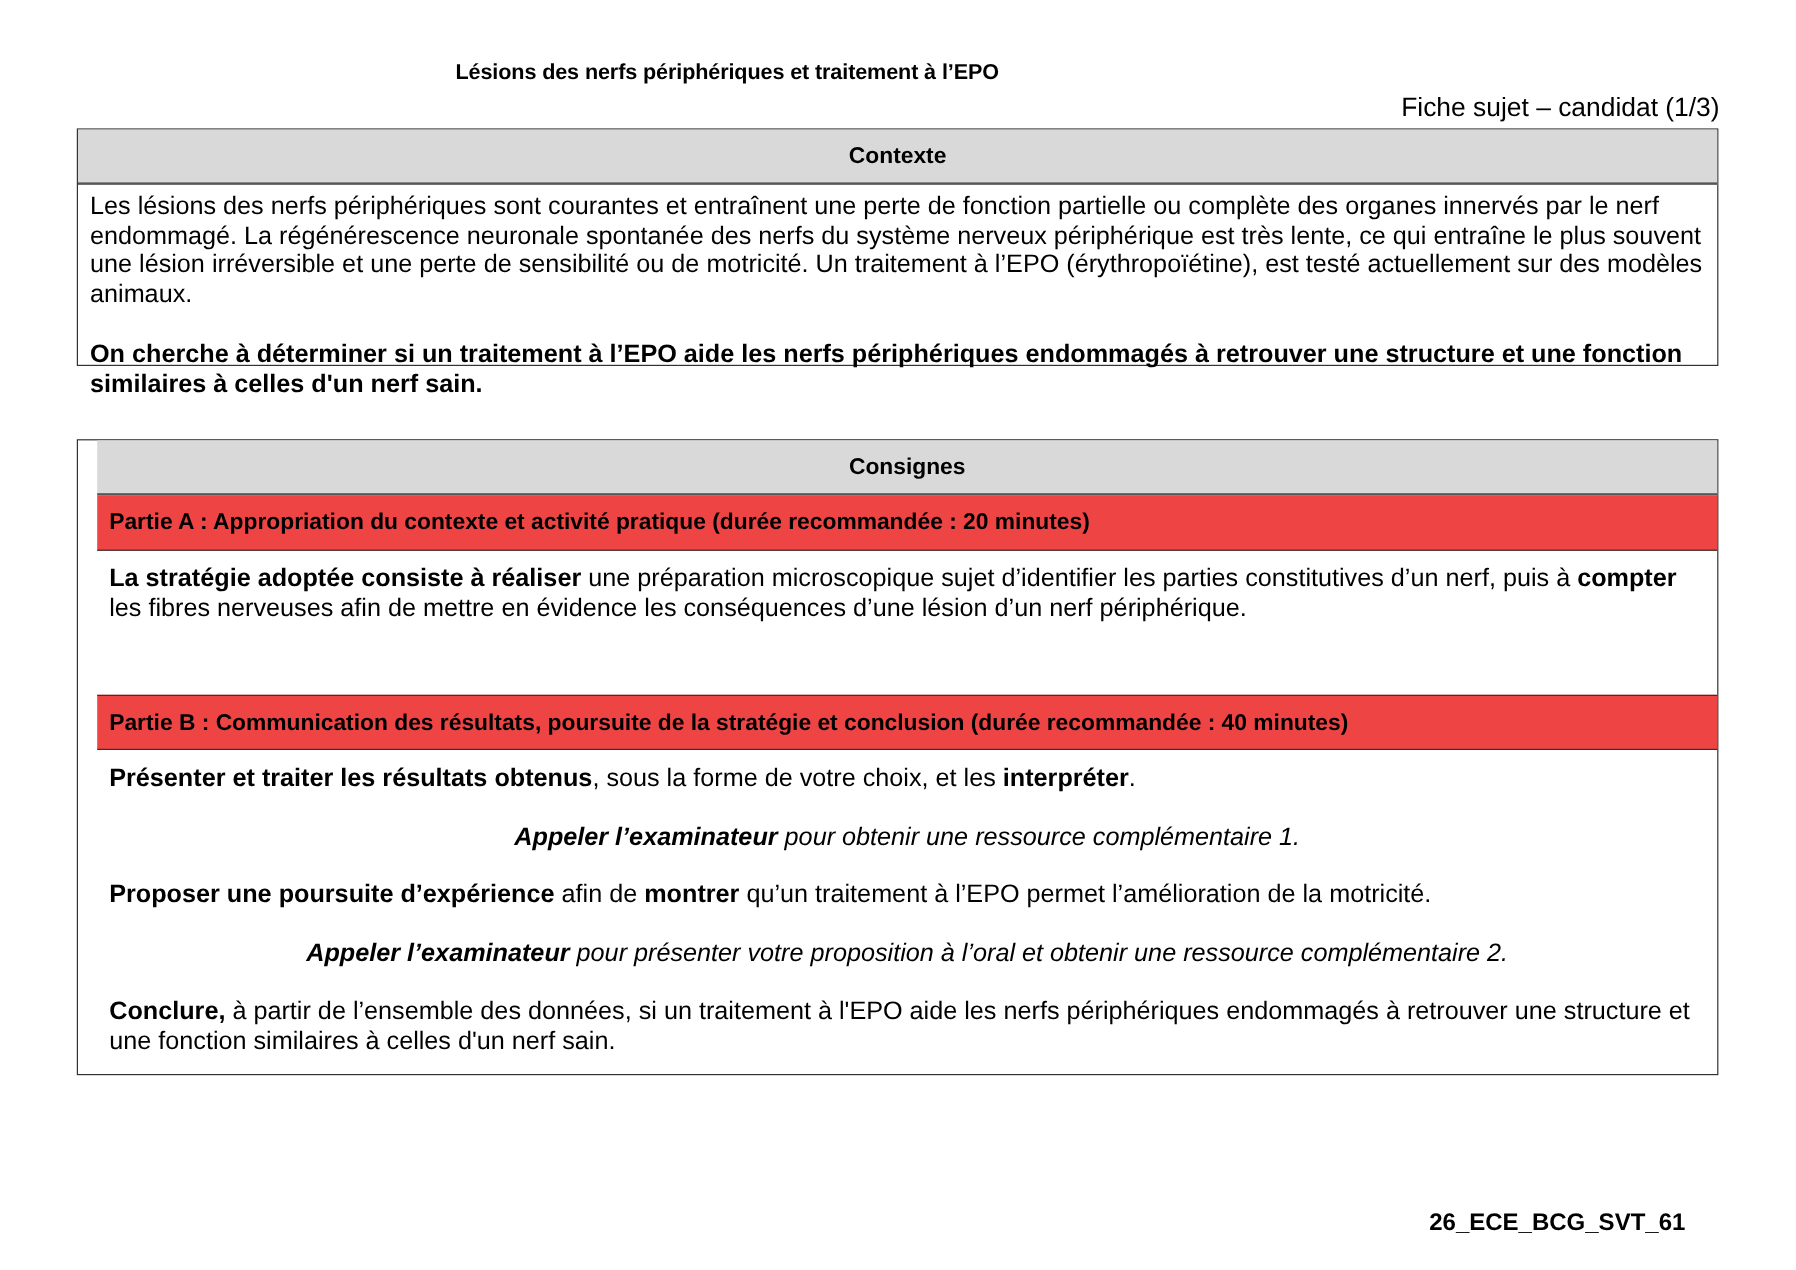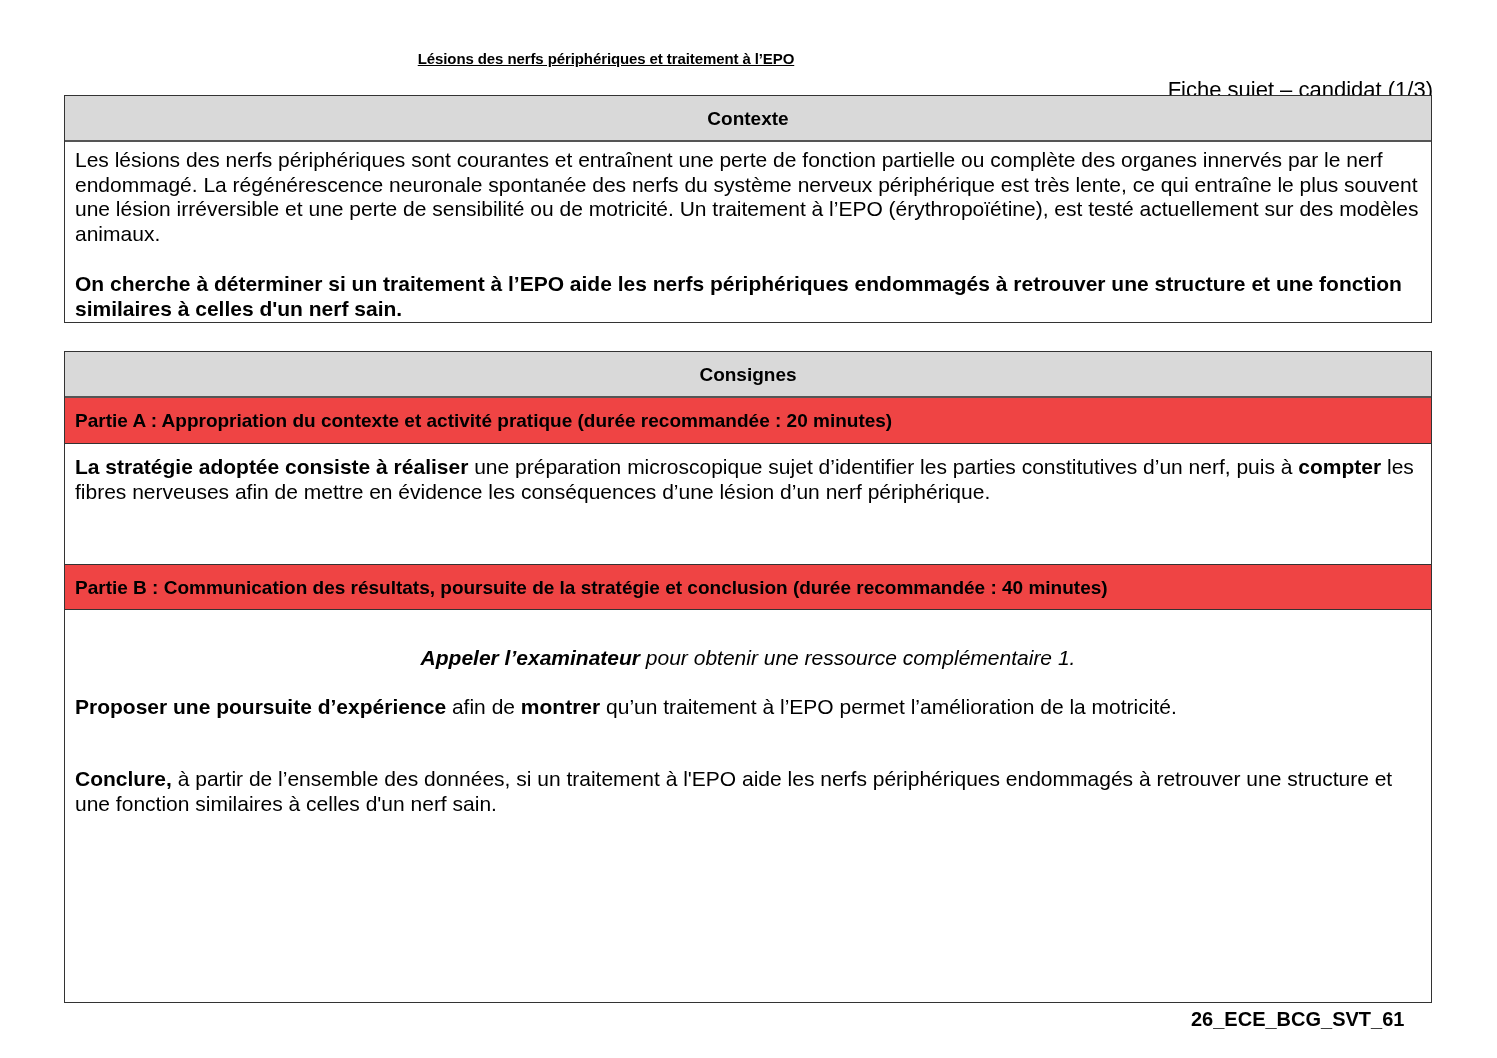--- a/index.html
+++ b/index.html
@@ -14,40 +14,39 @@
       font-family: "Liberation Sans", sans-serif;
       color: #000;
       overflow: hidden;
     }
     .doc-title {
       position: absolute;
       left: 0;
       top: 50px;
       width: 1212px;
       text-align: center;
-      font-size: 15px;
+      font-size: 18px;
       font-weight: bold;
       letter-spacing: -0.1px;
-      text-decoration: underline;
     }
     .doc-subtitle {
       position: absolute;
       right: 64px;
       top: 77px;
       font-size: 22px;
     }
     .box {
       position: absolute;
       left: 64px;
       width: 1368px;
       border: 1px solid #333;
       box-sizing: border-box;
     }
-    .box-context { top: 95px; height: 228px; }
-    .box-consignes { top: 351px; height: 652px; }
+    .box-context { top: 107px; height: 198px; }
+    .box-consignes { top: 366px; height: 530px; padding-left: 16px; }
 
     .hdr {
       background: #d9d9d9;
       text-align: center;
       font-weight: bold;
       font-size: 19px;
       height: 46px;
       line-height: 46px;
       border-bottom: 2px solid #555;
       box-sizing: border-box;
@@ -100,23 +99,25 @@
   <div class="hdr">Consignes</div>
 
   <div class="sub-hdr">Partie A : Appropriation du contexte et activité pratique (durée recommandée : 20 minutes)</div>
   <div class="cell" style="height:120px; padding-top:11px; box-sizing:border-box;">
     <p class="para"><b>La stratégie adoptée consiste à réaliser</b><span> une préparation microscopique sujet d’identifier les parties constitutives d’un nerf, puis à </span><b>compter</b><span> les fibres nerveuses afin de mettre en évidence les conséquences d’une lésion d’un nerf périphérique.</span></p>
     <div class="gap"></div>
   </div>
 
   <div class="sub-hdr top-border">Partie B : Communication des résultats, poursuite de la stratégie et conclusion (durée recommandée : 40 minutes)</div>
   <div class="cell" style="padding-top:12px;">
+    <p class="para"><b>Présenter et traiter les résultats obtenus</b><span>, sous la forme de votre choix, et les </span><b>interpréter</b><span>.</span></p>
     <div class="gap"></div>
     <p class="para center" style="margin-top:0;"><i><b>Appeler l’examinateur</b><span> pour obtenir une ressource complémentaire 1.</span></i></p>
     <div class="gap"></div>
     <p class="para" style="margin-top:0;"><b>Proposer une poursuite d’expérience</b><span> afin de </span><b>montrer</b><span> qu’un traitement à l’EPO permet l’amélioration de la motricité.</span></p>
     <div class="gap"></div>
+    <p class="para center" style="margin-top:0;"><i><b>Appeler l’examinateur</b><span> pour présenter votre proposition à l’oral et obtenir une ressource complémentaire 2.</span></i></p>
     <div class="gap"></div>
     <p class="para" style="margin-top:0;"><b>Conclure,</b><span> à partir de l’ensemble des données, si un traitement à l'EPO aide les nerfs périphériques endommagés à retrouver une structure et une fonction similaires à celles d'un nerf sain.</span></p>
   </div>
 </section>
 
 <div class="footer-code">26_ECE_BCG_SVT_61</div>
 
 </body></html>

